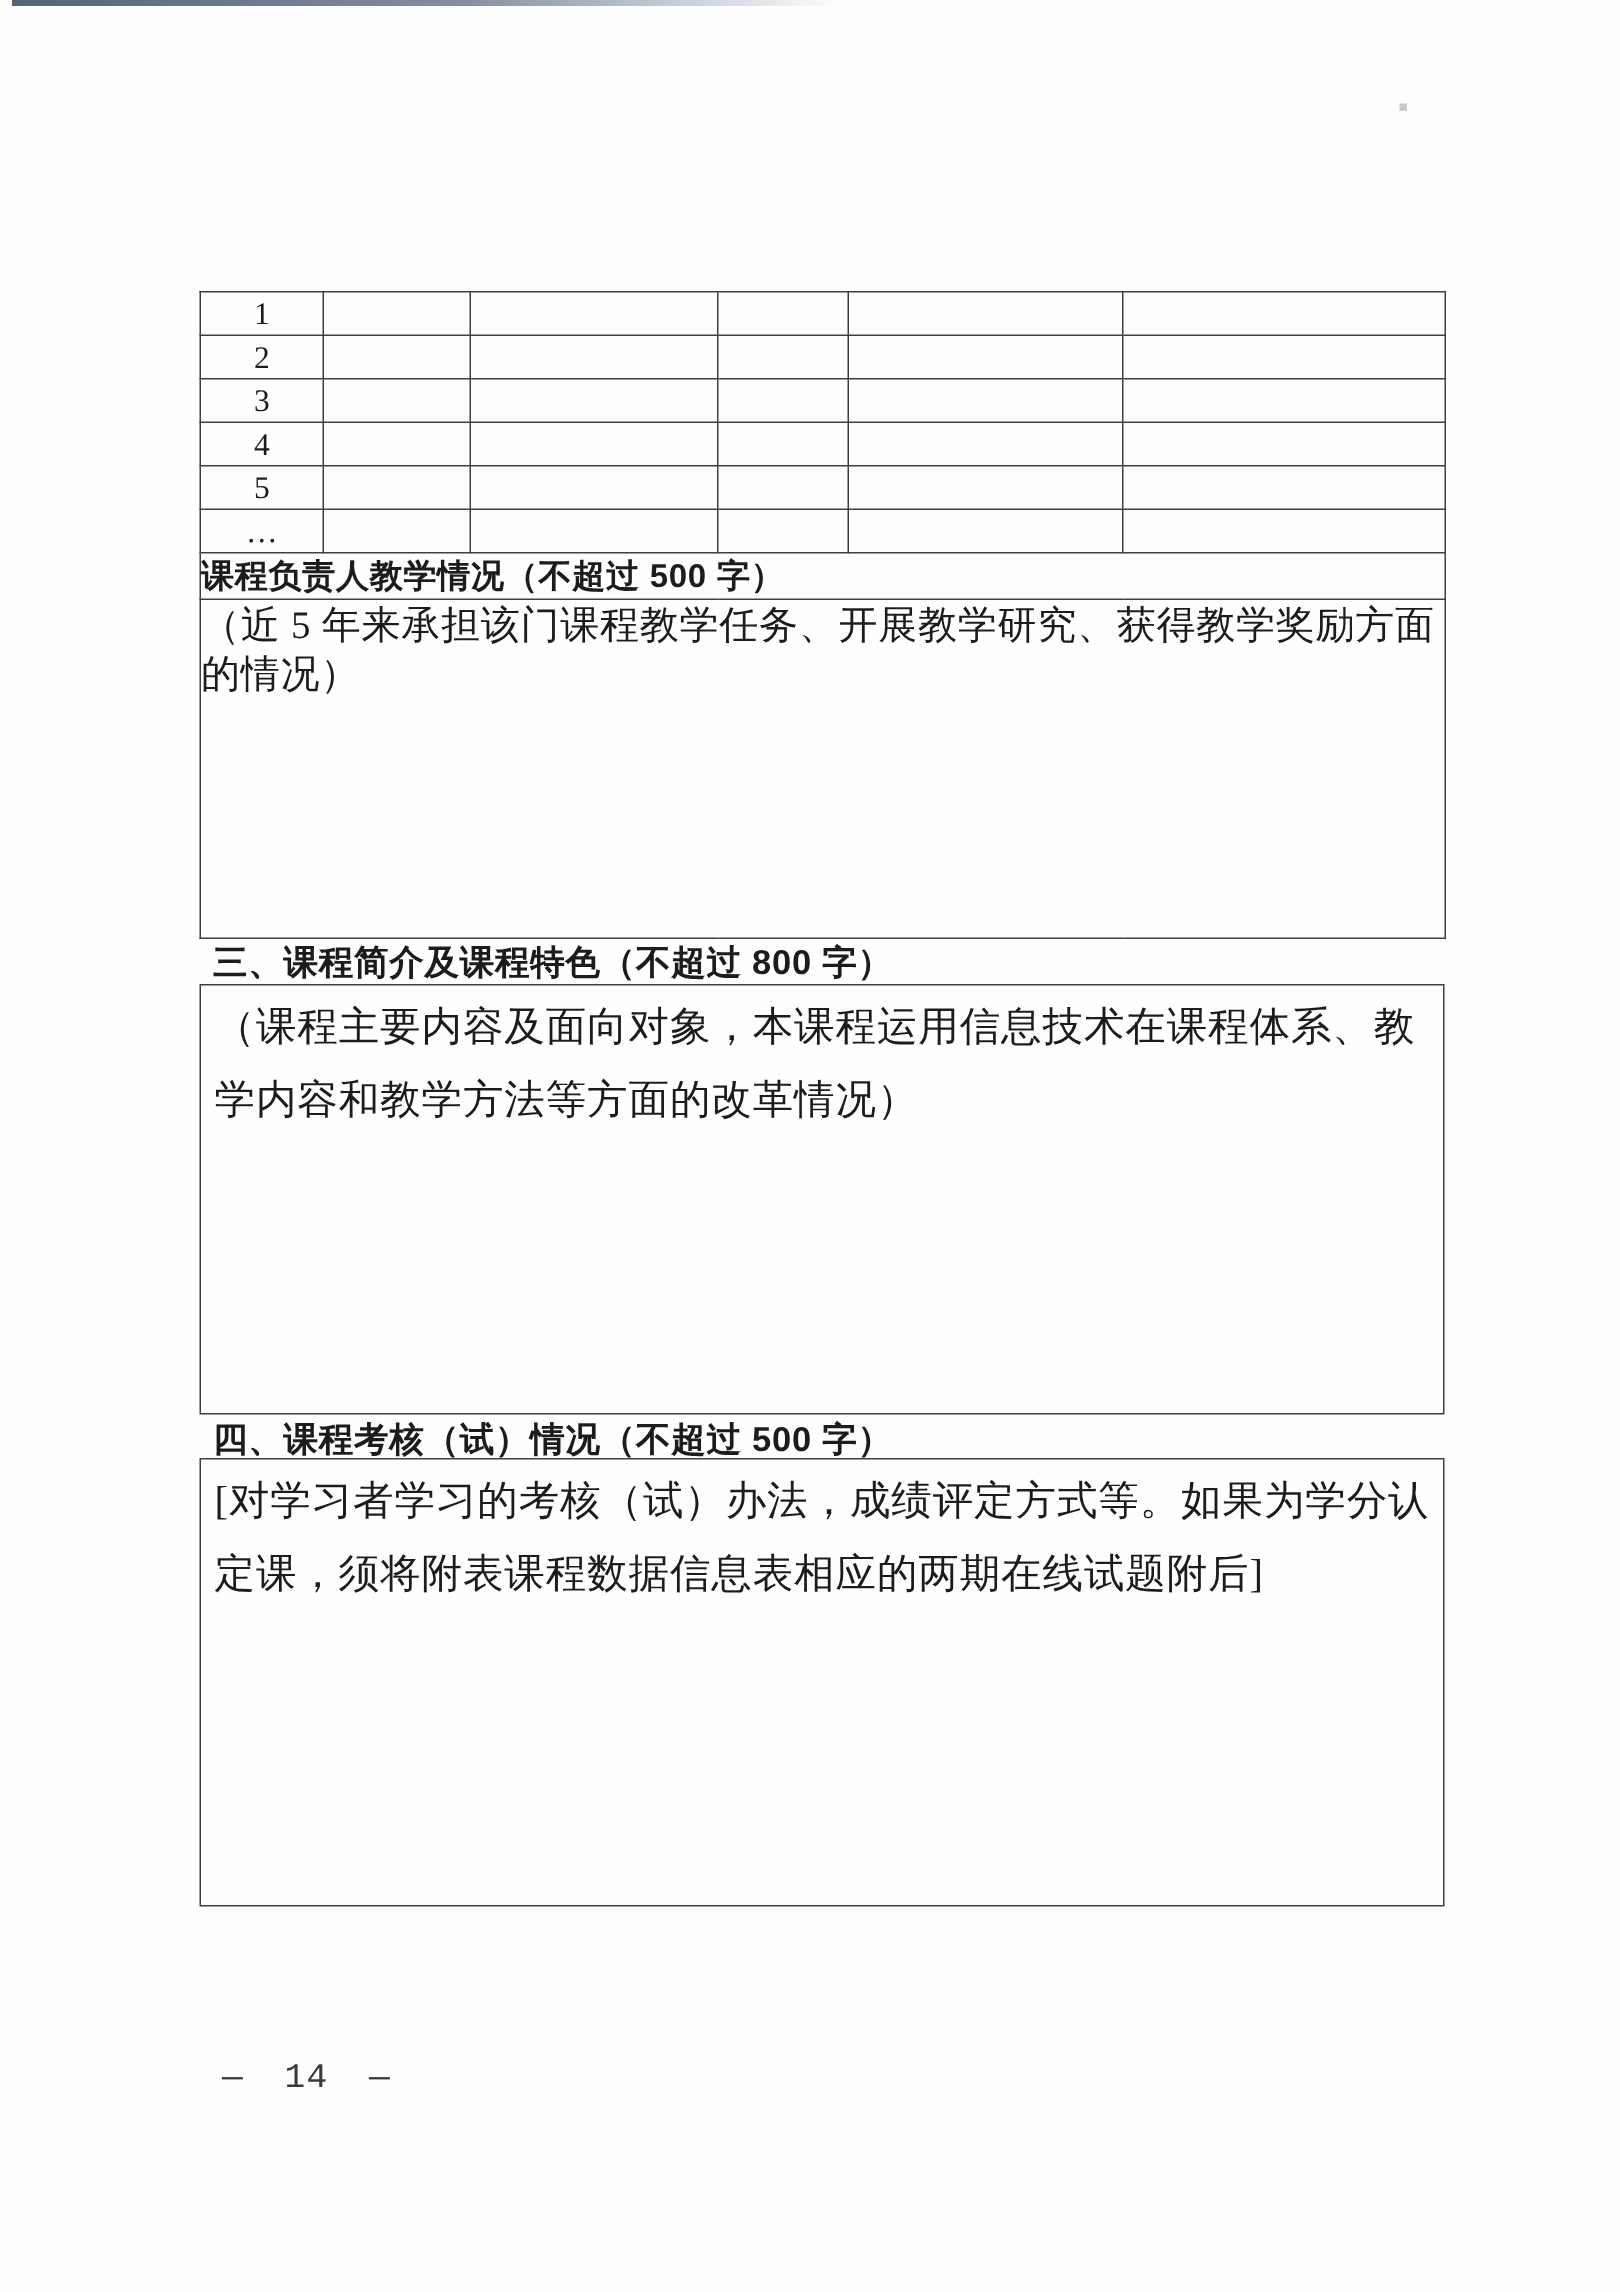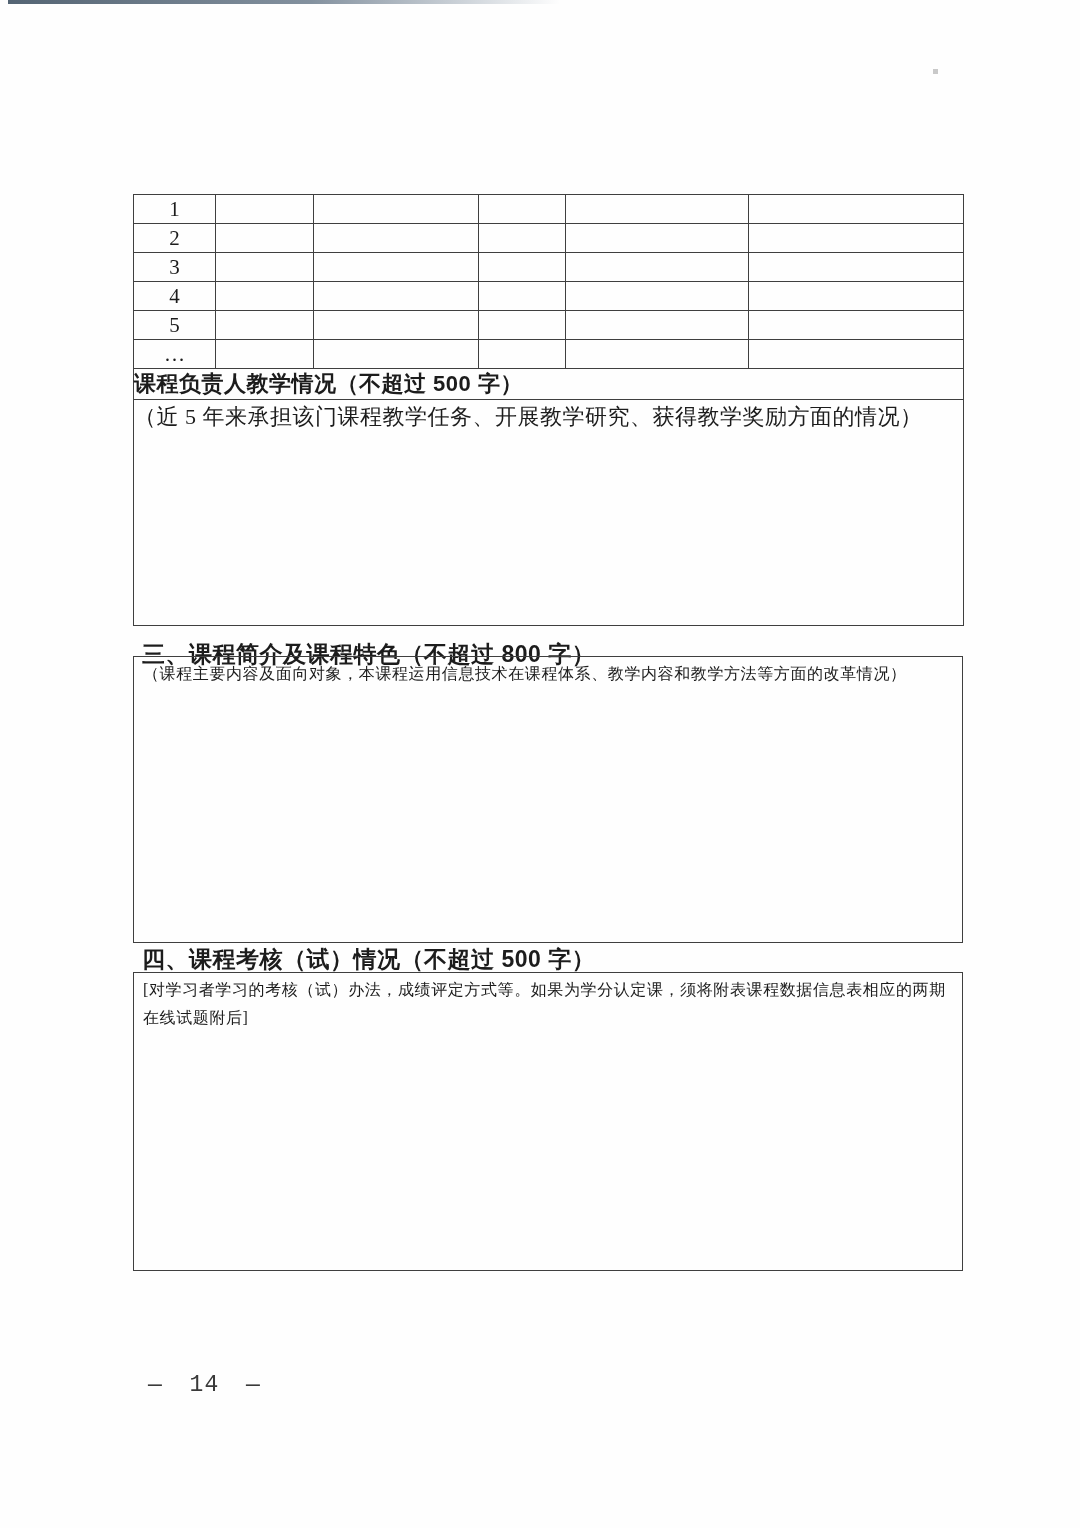--- a/index.html
+++ b/index.html
@@ -70,49 +70,49 @@
     font-size: 22px;
     padding: 0 0 0 9px;
     vertical-align: middle;
     letter-spacing: 0.5px;
   }
   tr.leader-note-row {
     height: 226px;
   }
   td.leader-note-cell {
     vertical-align: top;
-    font-size: 22px;
+    font-size: 26px;
     line-height: 33px;
     padding: 3px 10px 0 9px;
     letter-spacing: 0.5px;
   }
 
   
   .section-title {
     position: absolute;
     left: 142px;
     width: 800px;
     font-family: "Liberation Sans", "DejaVu Sans", sans-serif;
     font-weight: 700;
     font-size: 23px;
     letter-spacing: 0.5px;
     white-space: nowrap;
   }
-  .section-title.s3 { top: 626px; margin-top: 13px; }
+  .section-title.s3 { top: 626px; }
   .section-title.s4 { top: 944px; }
 
   
   .note-box {
     position: absolute;
     left: 133px;
     width: 830px;
     box-sizing: border-box;
     border: 1.5px solid #3f3f3f;
-    font-size: 16px;
-    line-height: 28px;
+    font-size: 27px;
+    line-height: 49px;
     padding: 3px 9px 0 9px;
     letter-spacing: 0.6px;
   }
   .note-box.s3 { top: 656px; height: 287px; }
   .note-box.s4 { top: 972px; height: 299px; }
 
   
   .page-number {
     position: absolute;
     left: 148px;

